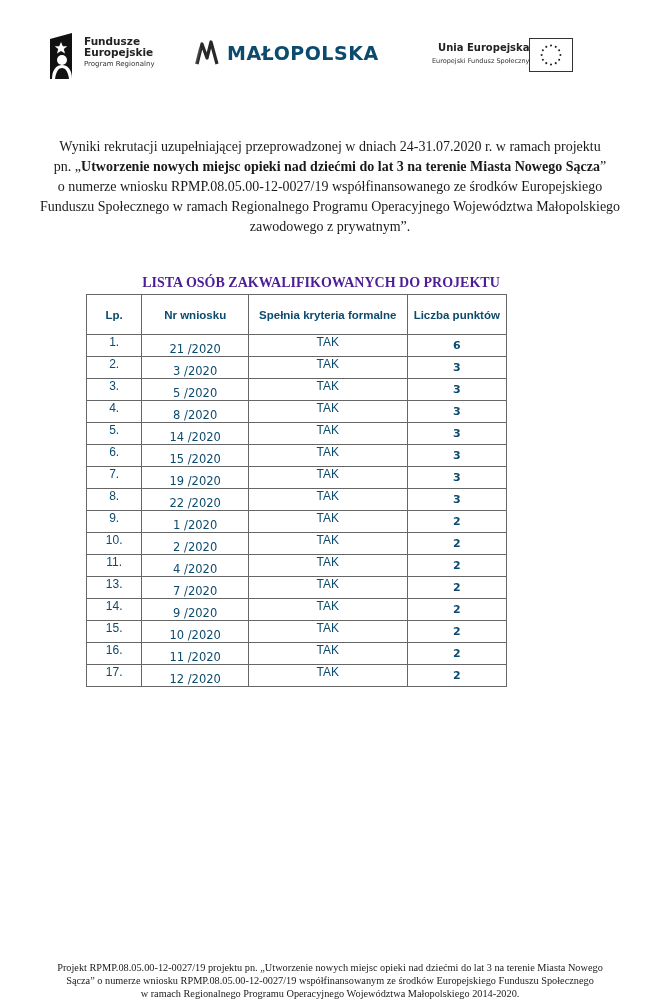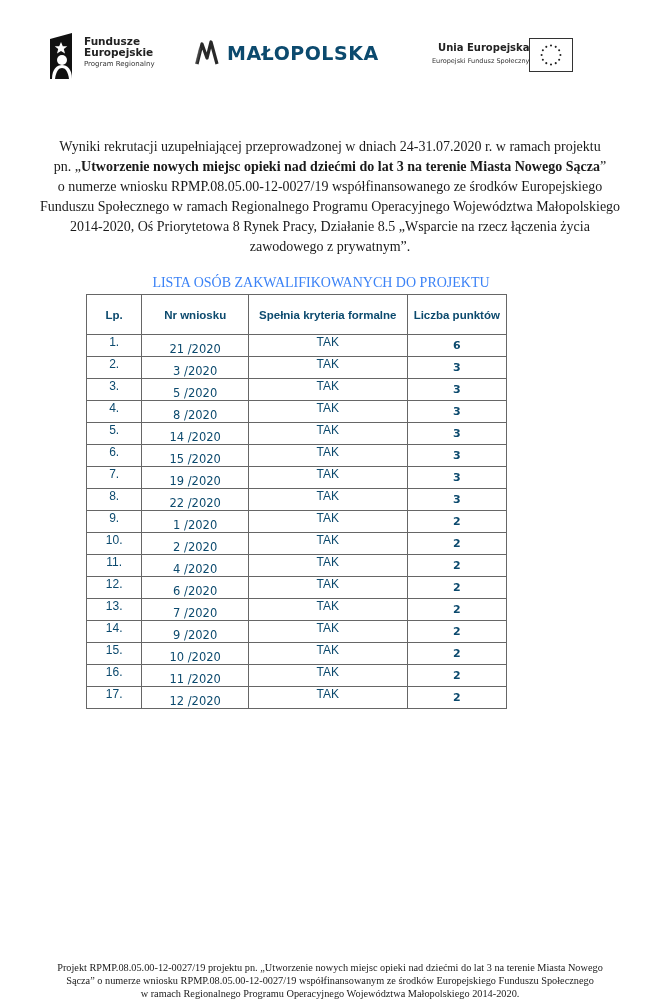--- a/index.html
+++ b/index.html
@@ -17,21 +17,21 @@
   .ue-text { text-align: right; font-family: "DejaVu Sans", sans-serif; margin-top: 4px; }
   .ue-text .l1 { font-size: 10px; font-weight: bold; display: block; color: #222; }
   .ue-text .l2 { font-size: 6.5px; display: block; color: #333; margin-top: 4px; }
   .eu-flag { width: 44px; height: 34px; border: 1.3px solid #333; box-sizing: border-box; }
 
   .intro { position: absolute; top: 137px; left: 20px; width: 620px; text-align: center;
     font-family: "Liberation Serif", serif; font-size: 14px; line-height: 20px; color: #1a1a1a; }
   .intro b { font-weight: bold; }
 
   .list-title { position: absolute; top: 275px; left: 86px; width: 470px; text-align: center;
-    font-family: "Liberation Serif", serif; font-weight: normal; font-size: 14px; color: #3b82f6; }
+    font-family: "Liberation Serif", serif; font-weight: bold; font-size: 14px; color: #4c1d95; }
 
   table.qualified { position: absolute; top: 294px; left: 86px; width: 421px; border-collapse: collapse;
     font-family: "Liberation Sans", sans-serif; font-size: 12px; color: #0c4a6e; }
   table.qualified th, table.qualified td { border: 1px solid #666; text-align: center; padding: 0; }
   table.qualified th { height: 39px; font-weight: bold; font-size: 11.5px; }
   table.qualified td { height: 21px; }
   .col-lp { width: 62px; }
   .col-nr { width: 118px; }
   .col-kr { width: 180px; }
   .col-pk { width: 109px; }
@@ -92,21 +92,20 @@
         </g>
     </svg>
   </div>
 </div>
 
 <div class="intro">
   <div>Wyniki rekrutacji uzupełniającej przeprowadzonej w dniach 24-31.07.2020 r. w ramach projektu</div>
   <div><span>pn. „</span><b>Utworzenie nowych miejsc opieki nad dziećmi do lat 3 na terenie Miasta Nowego Sącza</b><span>”</span></div>
   <div>o numerze wniosku RPMP.08.05.00-12-0027/19 współfinansowanego ze środków Europejskiego</div>
   <div>Funduszu Społecznego w ramach Regionalnego Programu Operacyjnego Województwa Małopolskiego</div>
-  <div>2014-2020, Oś Priorytetowa 8 Rynek Pracy, Działanie 8.5 „Wsparcie na rzecz łączenia życia</div>
   <div>zawodowego z prywatnym”.</div>
 </div>
 
 <div class="list-title">LISTA OSÓB ZAKWALIFIKOWANYCH DO PROJEKTU</div>
 
 <table class="qualified">
   <thead>
     <tr>
       <th class="col-lp">Lp.</th>
       <th class="col-nr">Nr wniosku</th>
@@ -175,26 +174,20 @@
         <td class="kr">TAK</td>
         <td class="pk">2</td>
       </tr>
       <tr>
         <td class="lp">11.</td>
         <td class="nr">4 /2020</td>
         <td class="kr">TAK</td>
         <td class="pk">2</td>
       </tr>
       <tr>
-        <td class="lp">12.</td>
-        <td class="nr">6 /2020</td>
-        <td class="kr">TAK</td>
-        <td class="pk">2</td>
-      </tr>
-      <tr>
         <td class="lp">13.</td>
         <td class="nr">7 /2020</td>
         <td class="kr">TAK</td>
         <td class="pk">2</td>
       </tr>
       <tr>
         <td class="lp">14.</td>
         <td class="nr">9 /2020</td>
         <td class="kr">TAK</td>
         <td class="pk">2</td>

